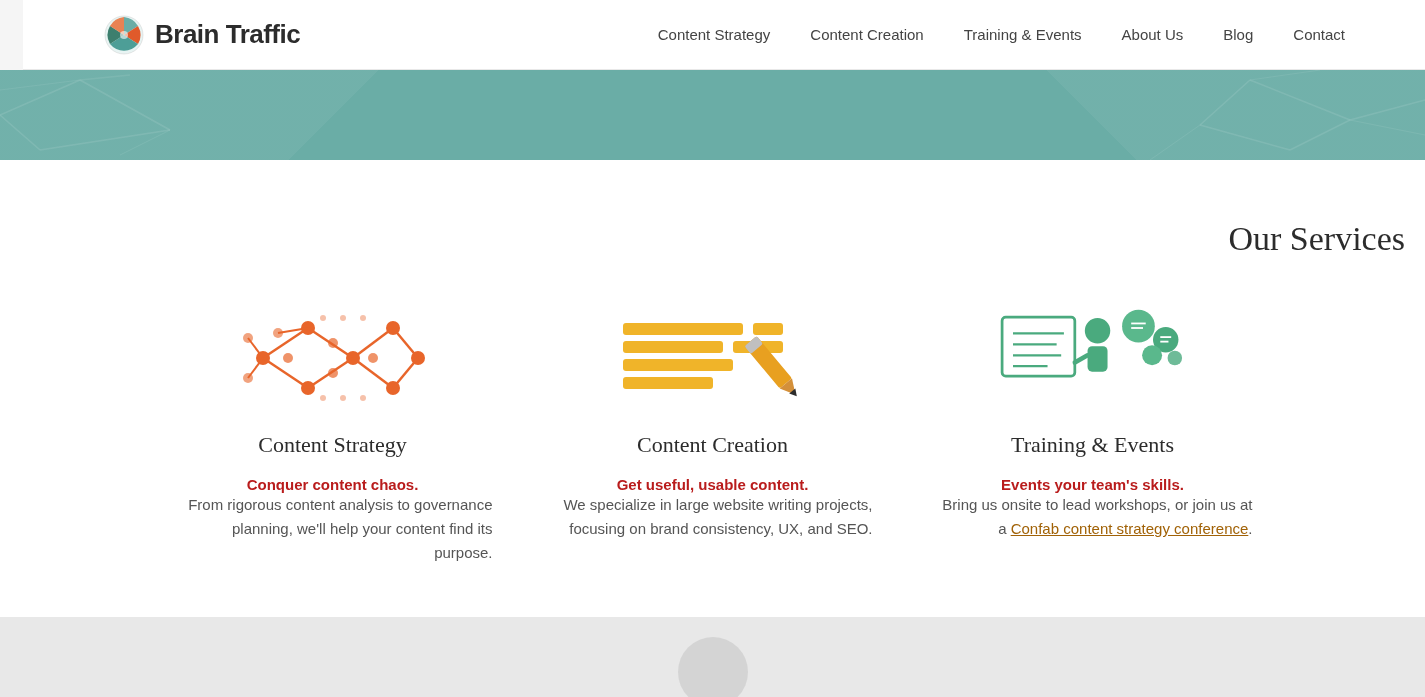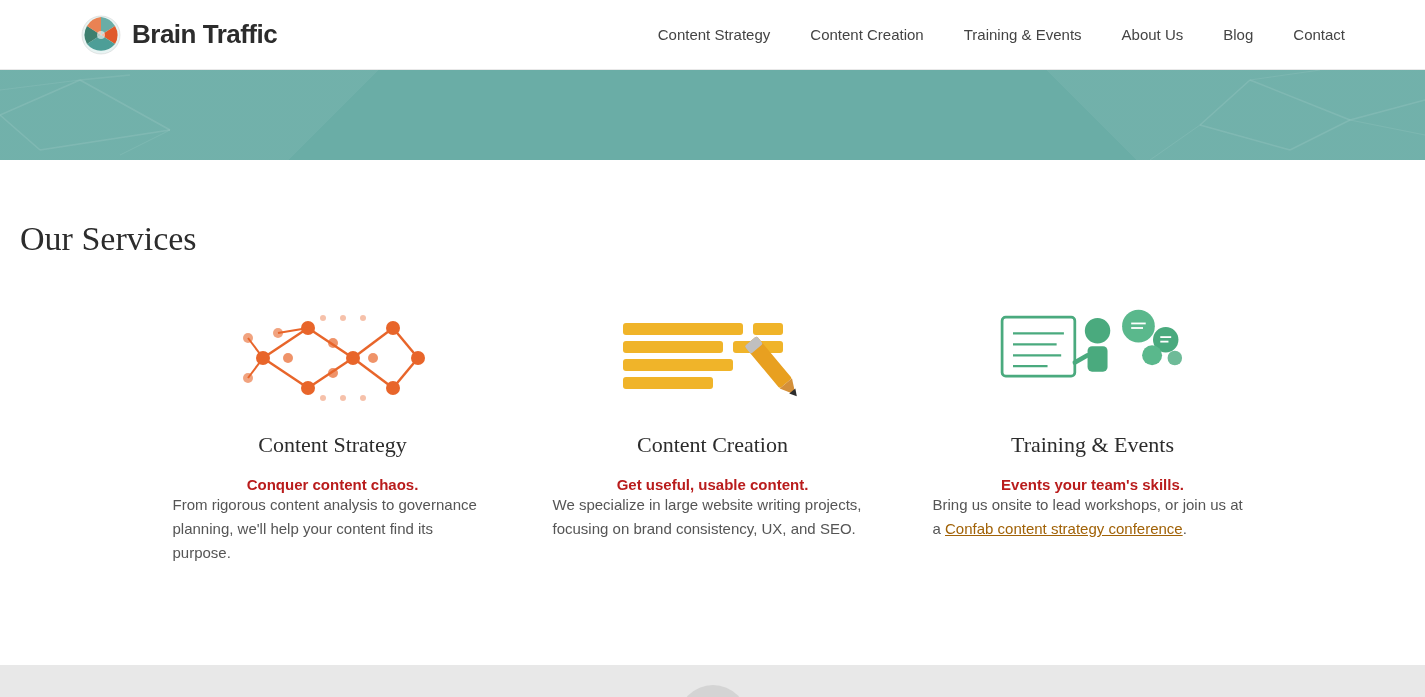--- a/index.html
+++ b/index.html
@@ -7,20 +7,21 @@
 
     
     header {
       background: #fff;
       display: flex;
       align-items: center;
       justify-content: space-between;
       padding: 0 80px;
       height: 70px;
       border-bottom: 1px solid #e8e8e8;
+      margin-left: 23px;
     }
     .logo-wrap {
       display: flex;
       align-items: center;
       gap: 10px;
     }
     .logo-icon {
       width: 42px;
       height: 42px;
     }
@@ -62,22 +63,22 @@
     
     .hero-lines {
       position: absolute;
       inset: 0;
       opacity: 0.25;
     }
 
     
     .services-section {
       background: #fff;
-      padding: 60px 20px 100px;
-      text-align: left;
+      padding: 60px 20px 52px;
+      text-align: right;
     }
     .services-title {
       font-size: 34px;
       font-weight: 400;
       color: #2c2c2c;
       margin-bottom: 50px;
       font-family: Georgia, serif;
     }
     .services-grid {
       display: flex;

